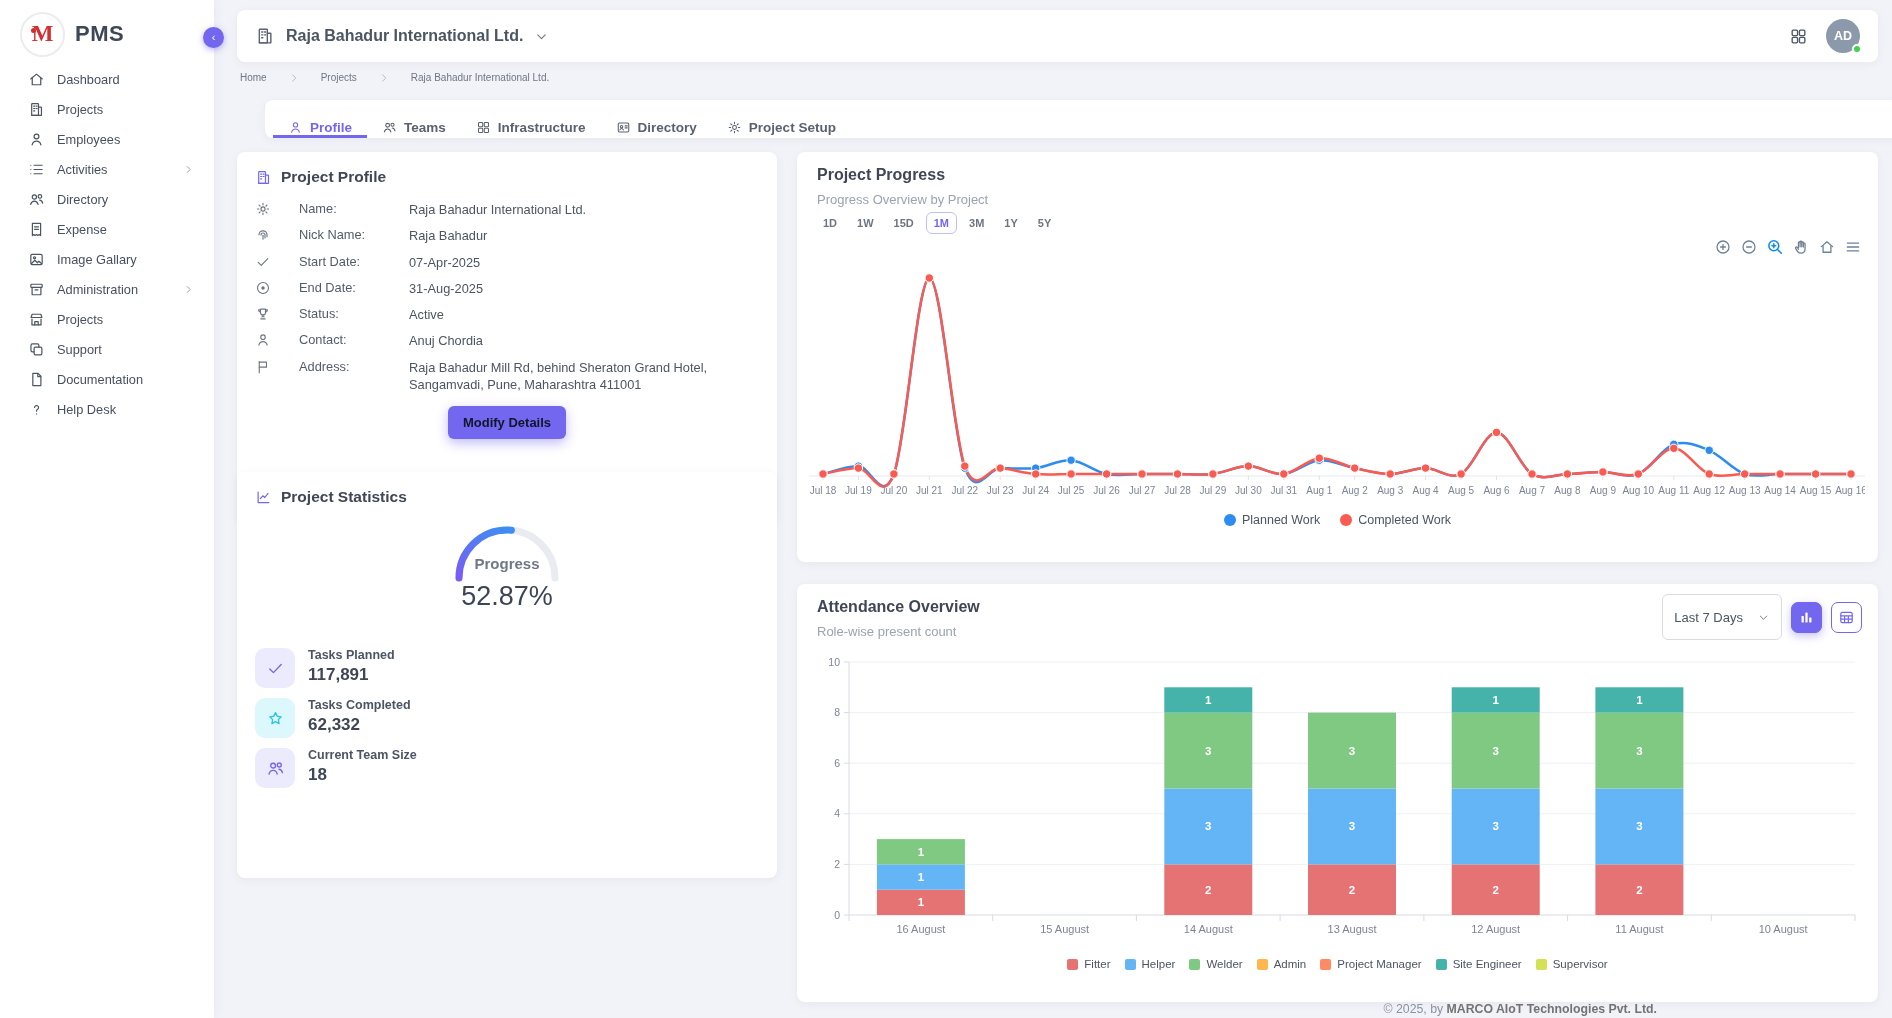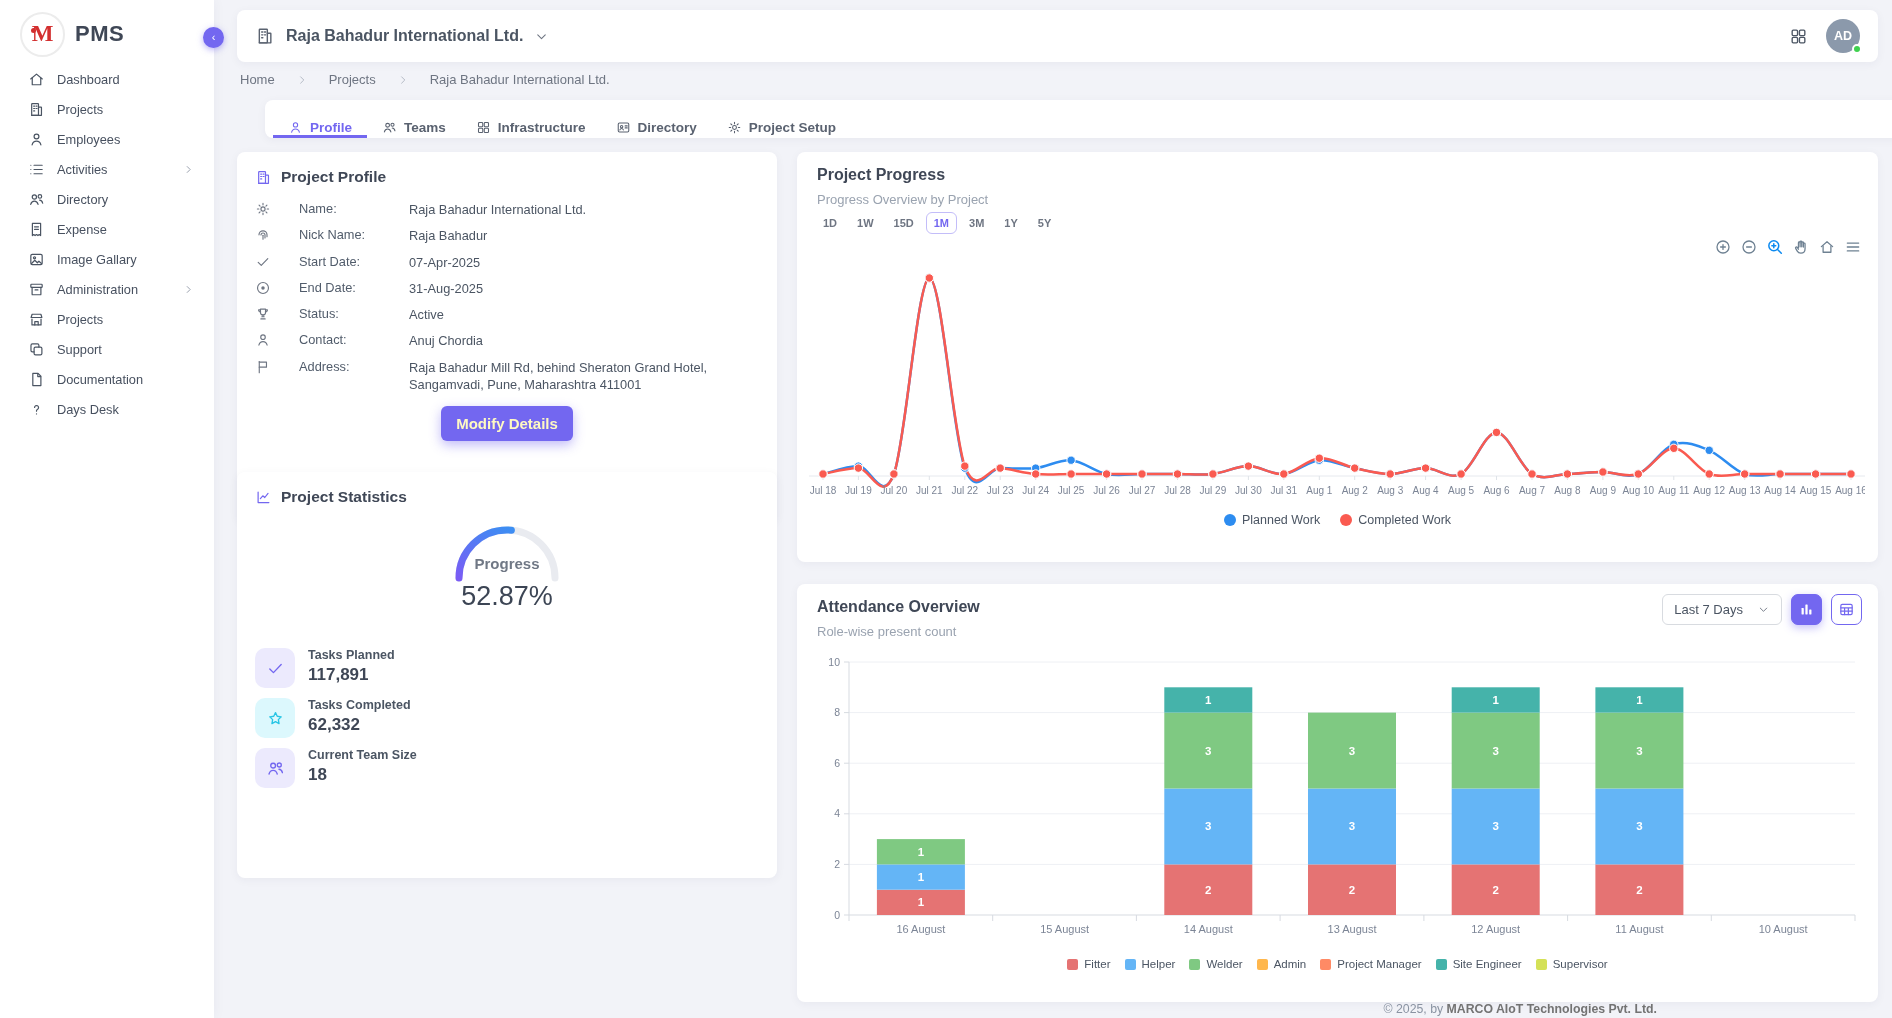--- a/index.html
+++ b/index.html
@@ -35,40 +35,40 @@
   .company-name{font-size:16px;font-weight:600;color:#4b5563;}
   .company .chev{width:15px;height:15px;color:#6e7582;}
   .top-right{display:flex;align-items:center;gap:18px;}
   .top-right .grid-ic{width:19px;height:19px;color:#4b5563;cursor:pointer;}
   .avatar{position:relative;width:34px;height:34px;border-radius:50%;background:#8b99ab;color:#fff;
           font-size:12.5px;font-weight:700;display:flex;align-items:center;justify-content:center;cursor:pointer;}
   .status-dot{position:absolute;right:-2px;bottom:-1px;width:10px;height:10px;border-radius:50%;
               background:#3fd14f;border:2px solid #fff;}
 
   
-  .breadcrumb{position:absolute;left:240px;top:72px;display:flex;align-items:center;gap:21px;font-size:13px;color:#6e7582;}
+  .breadcrumb{position:absolute;left:240px;top:72px;display:flex;align-items:flex-start;gap:21px;font-size:10px;color:#6e7582;}
   .breadcrumb .crumb{cursor:pointer;}
   .breadcrumb .ic{width:12px;height:12px;color:#aab1bd;}
   .tabs{left:237px;top:100px;width:1641px;height:38px;display:flex;align-items:flex-end;padding:0 8px;margin-left:28px;}
   .tab{display:flex;align-items:center;gap:7px;padding:0 15px;font-size:13.5px;font-weight:600;
        color:#5a6270;cursor:pointer;border-bottom:3px solid transparent;}
   .tab .ic{width:15px;height:15px;}
   .tab.active{color:#7367f0;border-bottom-color:#7367f0;}
 
   
   .profile-card{left:237px;top:152px;width:540px;height:370px;padding:16px 18px;}
   .card-title{display:flex;align-items:center;gap:9px;font-size:15.5px;font-weight:700;color:#3f4756;}
   .card-title .ic{width:17px;height:17px;color:#7367f0;}
   .fields{margin-top:15px;}
   .field{display:flex;align-items:flex-start;margin-bottom:9px;font-size:12.8px;gap:18px;}
   .field .ic{width:16px;height:16px;color:#6e7582;margin-top:0;}
   .field .flabel{width:92px;margin-left:10px;color:#515c6b;flex:none;}
   .field .fvalue{flex:1;color:#4b5563;line-height:1.35;}
-  .modify-btn{display:block;margin:13px auto 0;background:#7367f0;color:#fef9c3;border:none;border-radius:6px;
-              font-size:15px;font-weight:700;padding:9px 15px;cursor:pointer;
+  .modify-btn{display:block;margin:13px auto 0;background:#7367f0;color:#0f172a;border:none;border-radius:6px;
+              font-size:13px;font-weight:700;padding:9px 15px;cursor:pointer;
               box-shadow:0 4px 12px rgba(115,103,240,.45);font-family:inherit;}
 
   
   .stats-card{left:237px;top:472px;width:540px;height:406px;padding:16px 18px;}
   .gauge{display:block;margin:10px auto 0;}
   .gauge-label{font-size:15px;font-weight:700;fill:#707885;text-anchor:middle;}
   .gauge-value{font-size:27px;fill:#3c4554;text-anchor:middle;}
   .stat-items{margin-top:32px;}
   .stat-item{display:flex;align-items:flex-start;gap:13px;height:40px;margin-bottom:10px;}
   .stat-ic{width:40px;height:40px;border-radius:10px;display:flex;align-items:center;justify-content:center;}
@@ -89,21 +89,21 @@
   .chart-toolbar .tool.blue{color:#0c8af0;stroke-width:2;}
   #line-chart{position:absolute;left:12px;top:112px;}
   .line-legend{position:absolute;left:0;right:0;top:352px;display:flex;justify-content:center;gap:20px;margin-top:9px;}
   .legend-item{display:flex;align-items:center;gap:6px;font-size:12.5px;color:#4b5563;cursor:pointer;}
   .legend-dot{width:12px;height:12px;border-radius:50%;}
 
   
   .attendance-card{left:797px;top:584px;width:1081px;height:418px;}
   .ac-controls{position:absolute;right:16px;top:10px;display:flex;align-items:center;gap:9px;}
   .select-box{display:flex;align-items:center;gap:14px;border:1px solid #d8dbe0;border-radius:6px;
-              height:31px;padding:0 11px;font-size:13px;color:#4b5563;cursor:pointer;background:#fff;}
+              height:46px;padding:0 11px;font-size:13px;color:#4b5563;cursor:pointer;background:#fff;}
   .select-box .ic{width:13px;height:13px;color:#6e7582;}
   .toggle-btn{width:31px;height:31px;border-radius:7px;display:flex;align-items:center;justify-content:center;
               cursor:pointer;border:1px solid #7367f0;background:#fff;padding:0;}
   .toggle-btn.active{background:#7367f0;border-color:#7367f0;box-shadow:0 3px 8px rgba(115,103,240,.4);}
   .toggle-btn svg{width:17px;height:17px;}
   #bar-chart{position:absolute;left:12px;top:70px;}
   .bar-legend{position:absolute;left:0;right:0;top:374px;display:flex;justify-content:center;gap:14px;}
   .bar-legend .legend-item{font-size:11.5px;}
   .legend-sq{width:11px;height:11px;border-radius:2px;}
 
@@ -218,21 +218,21 @@
             <path d="M13.8 3.8v4h4"></path>
           </svg>
      <span>Documentation</span>
 
    </div>
         <div class="side-item">
      <svg class="ic " viewBox="0 0 24 24">
             <path d="M9.3 9.2a2.8 2.8 0 1 1 4.3 2.4c-.9.6-1.6 1.2-1.6 2.3v.4"></path>
             <path d="M12 18.2h.02"></path>
           </svg>
-     <span>Days Desk</span>
+     <span>Help Desk</span>
 
    </div>
       </nav>
   </aside>
   <button class="collapse-btn">‹</button>
 
   <header class="card topbar">
     <div class="company">
       <svg class="ic" viewBox="0 0 24 24">
           <rect x="5.2" y="3.8" width="9.6" height="16.4" rx="0.8"></rect>

